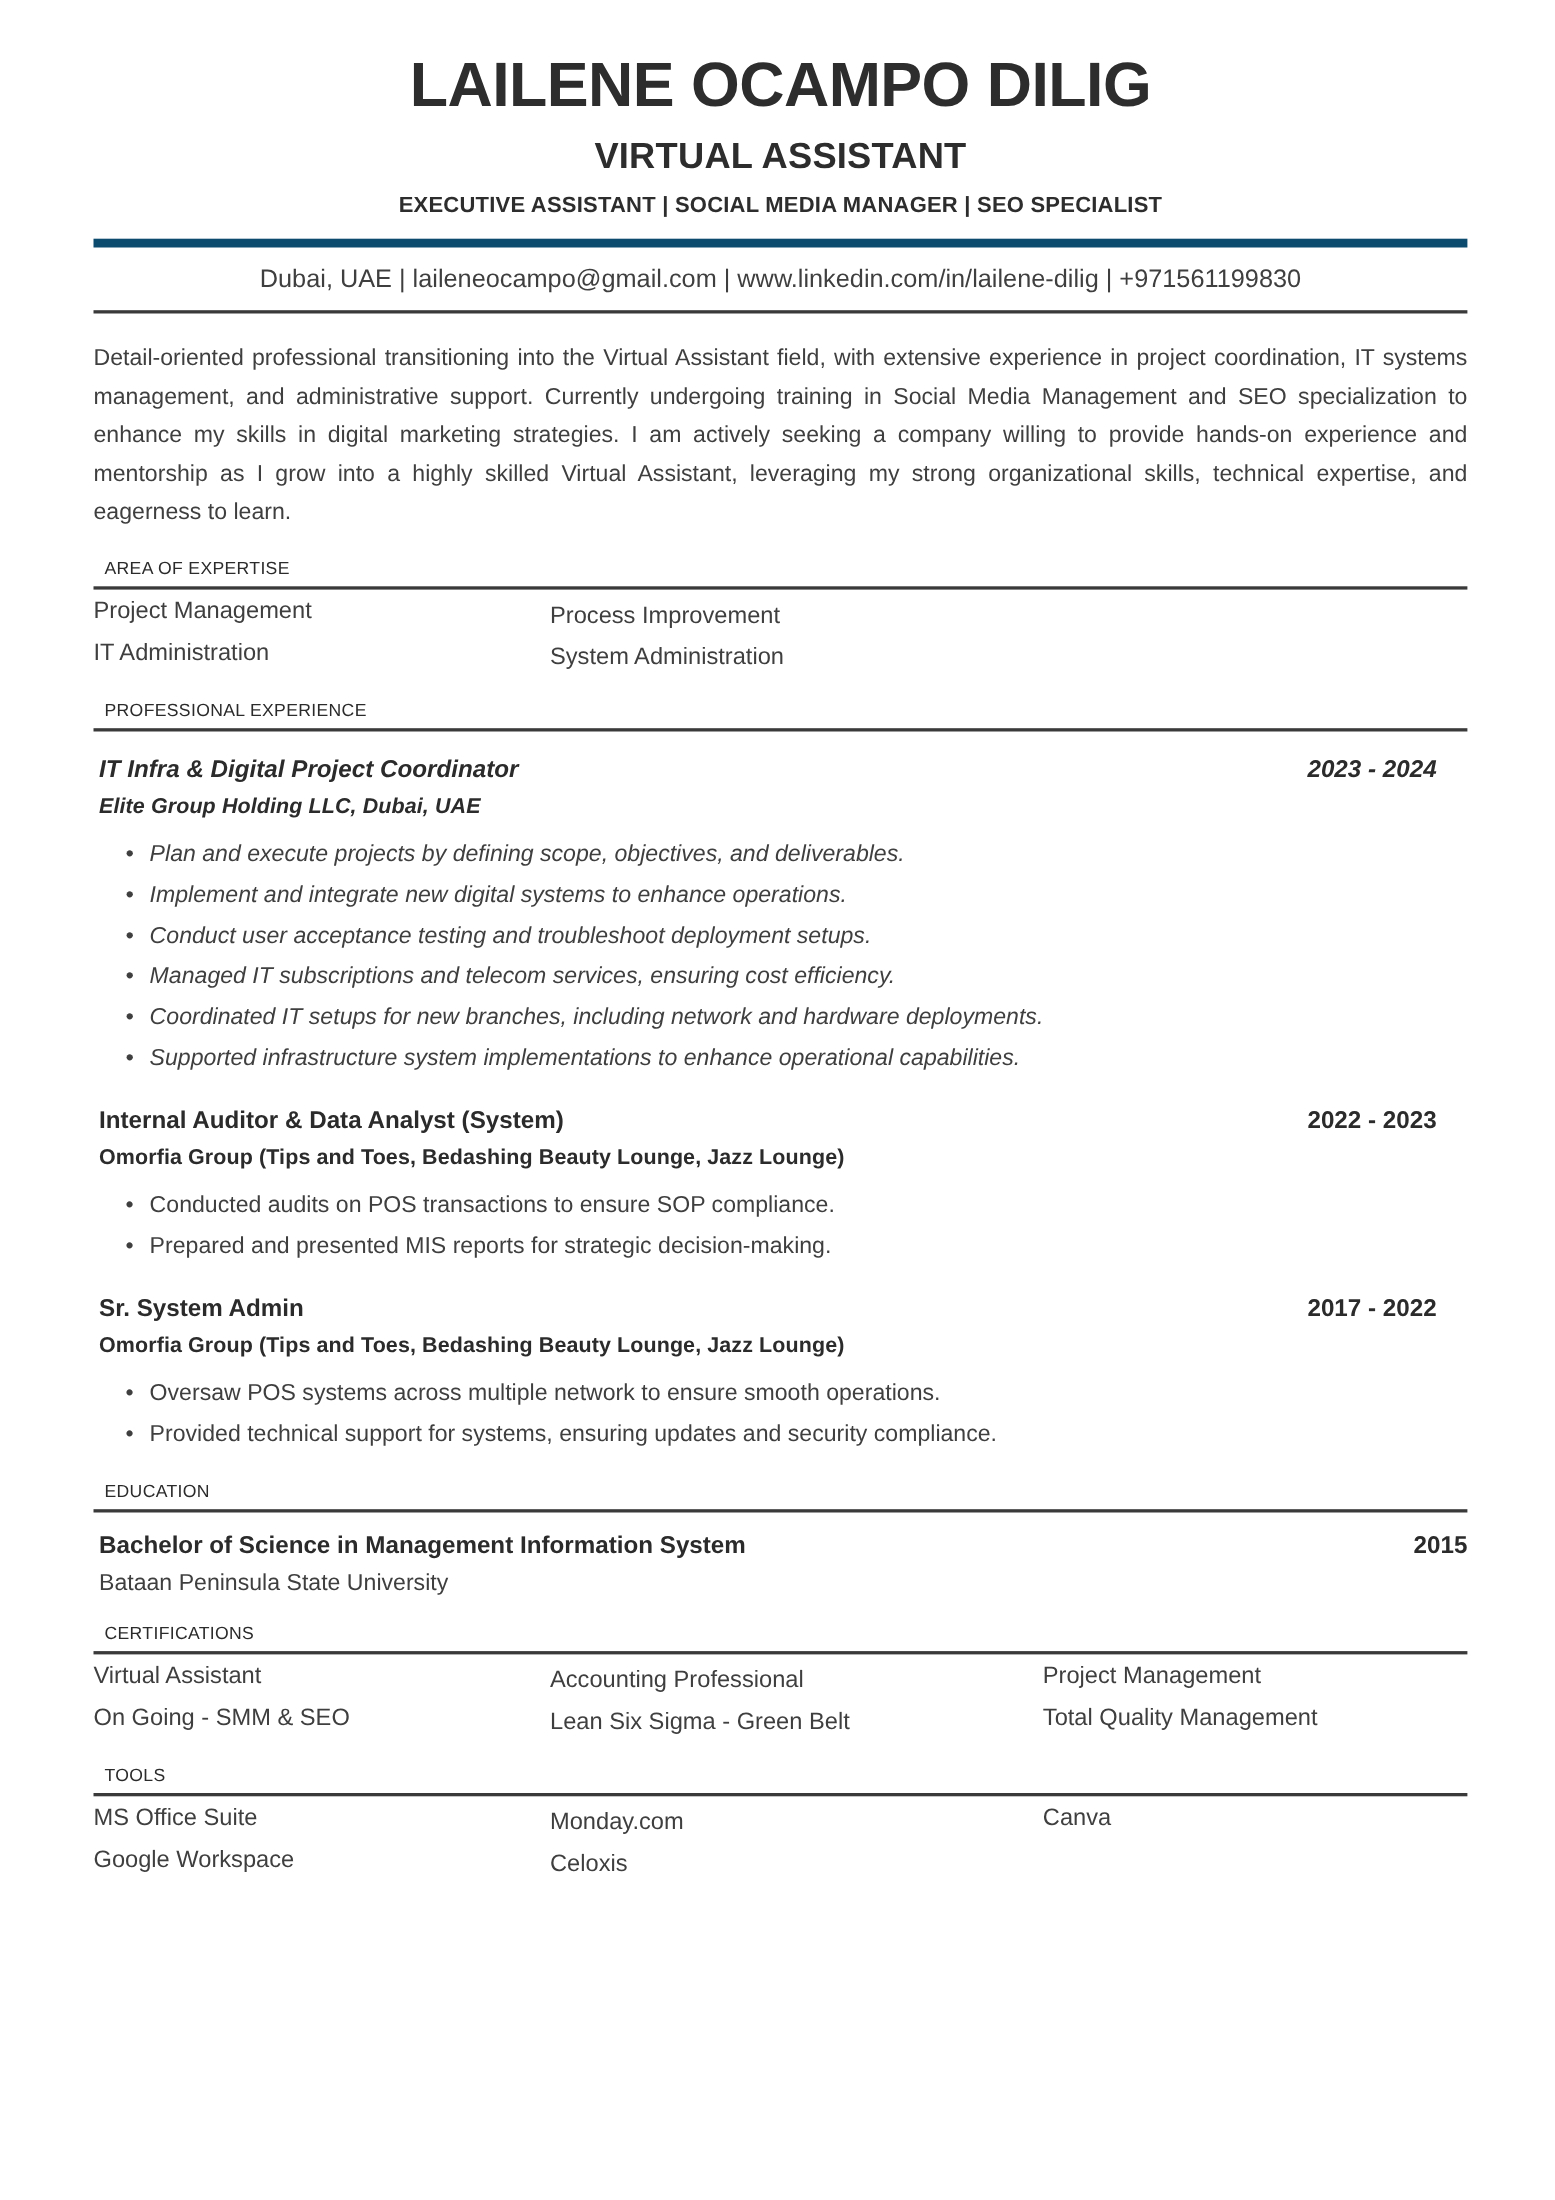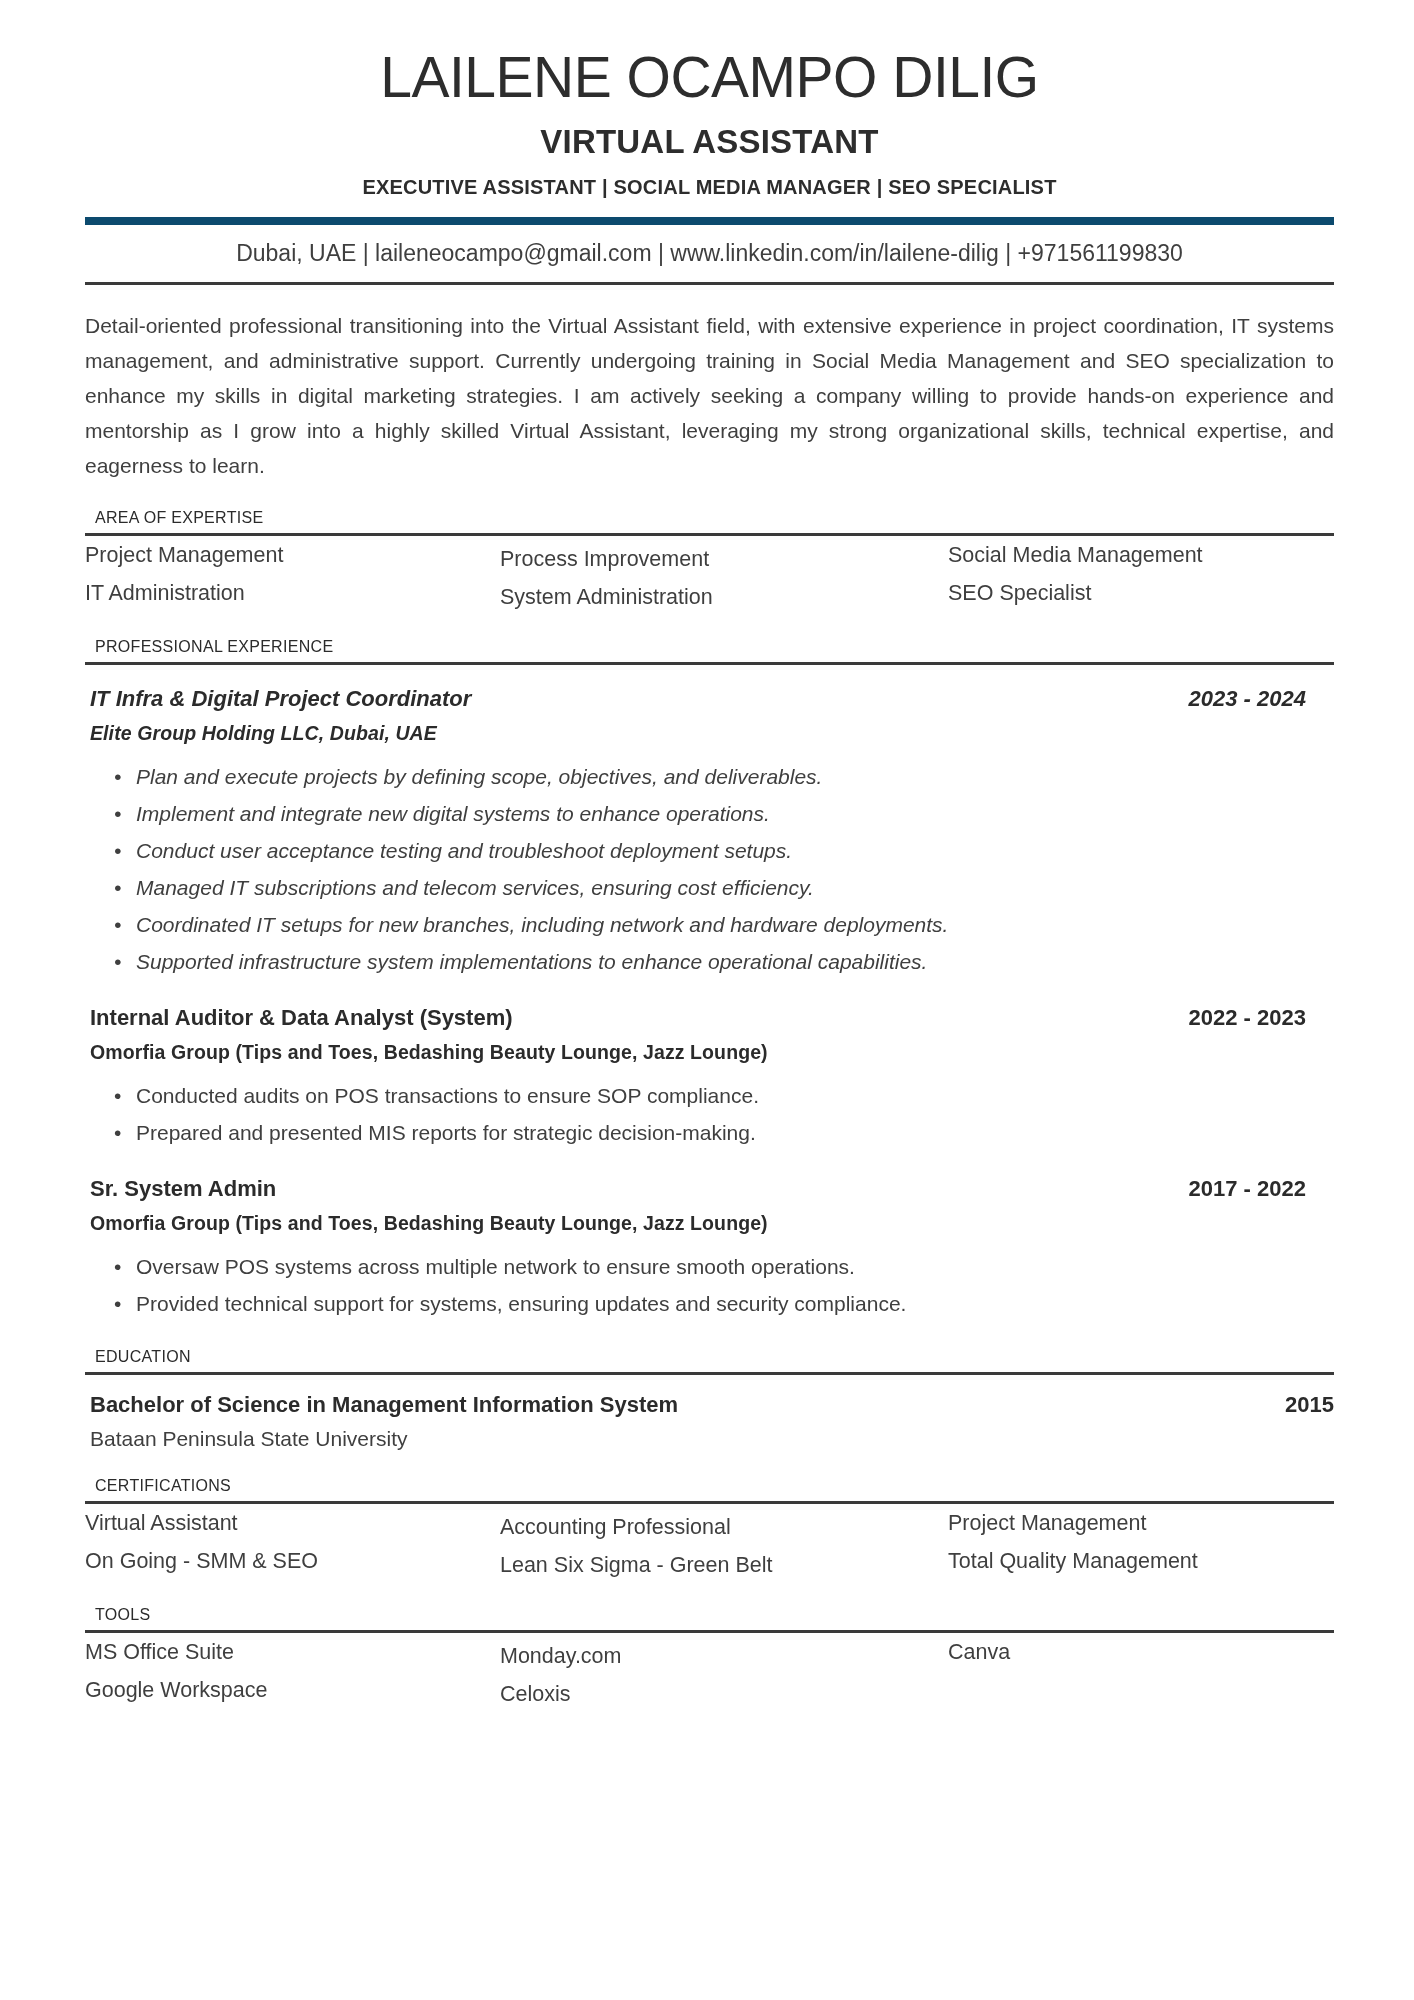--- a/index.html
+++ b/index.html
@@ -6,21 +6,21 @@
   html,body { background:#ffffff; }
   body {
     width:1414px; height:2000px; overflow:hidden;
     font-family:"Liberation Sans","DejaVu Sans",sans-serif;
     color:#3f3f3f;
   }
   .page { padding:44px 80px 0 85px; }
 
   
   .name {
-    text-align:center; font-size:57px; font-weight:400;
+    text-align:center; font-size:57px; font-weight:700;
     letter-spacing:-0.5px; color:#2d2d2d;
   }
   .role {
     text-align:center; font-size:33px; font-weight:700;
     color:#2d2d2d; margin-top:13px; letter-spacing:0.2px;
   }
   .tagline {
     text-align:center; font-size:20px; font-weight:700;
     color:#2d2d2d; margin-top:15px; letter-spacing:0.2px;
   }
@@ -94,24 +94,20 @@
     <div class="rule"></div>
     <div class="cols">
       <div class="col">
         <div class="item">Project Management</div>
         <div class="item">IT Administration</div>
       </div>
       <div class="col">
         <div class="item">Process Improvement</div>
         <div class="item">System Administration</div>
       </div>
-      <div class="col">
-        <div class="item">Social Media Management</div>
-        <div class="item">SEO Specialist</div>
-      </div>
     </div>
   </section>
 
   <section>
     <h2>PROFESSIONAL EXPERIENCE</h2>
     <div class="rule"></div>
 
     <article class="job">
       <div class="job-head">
         <div>

